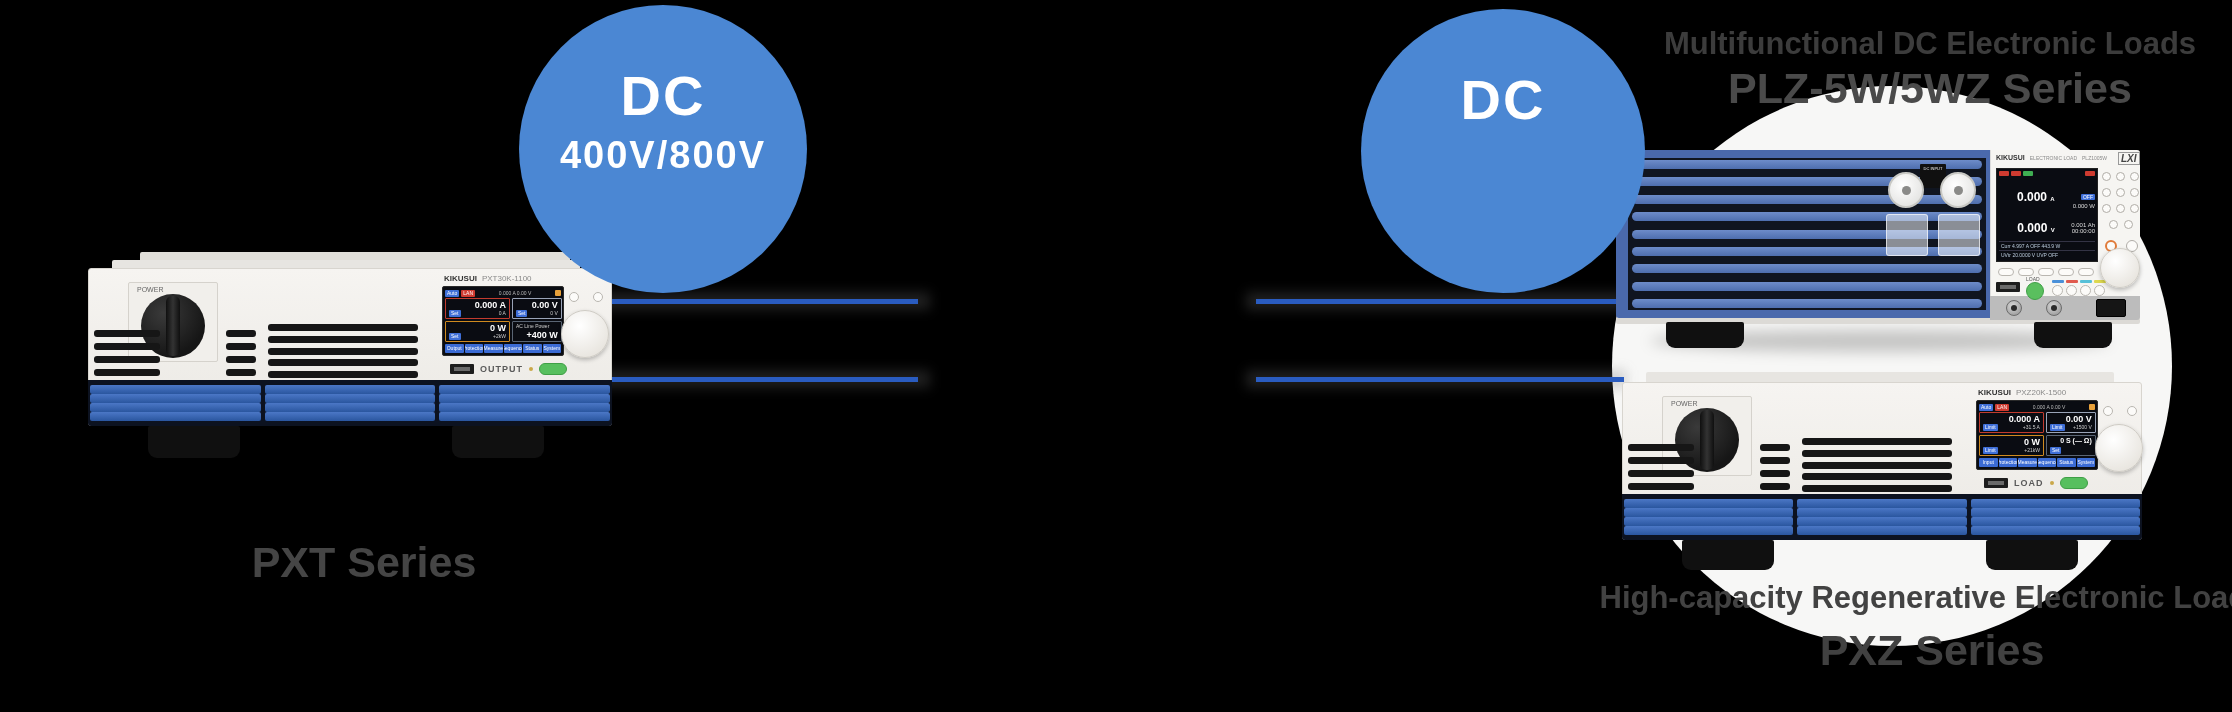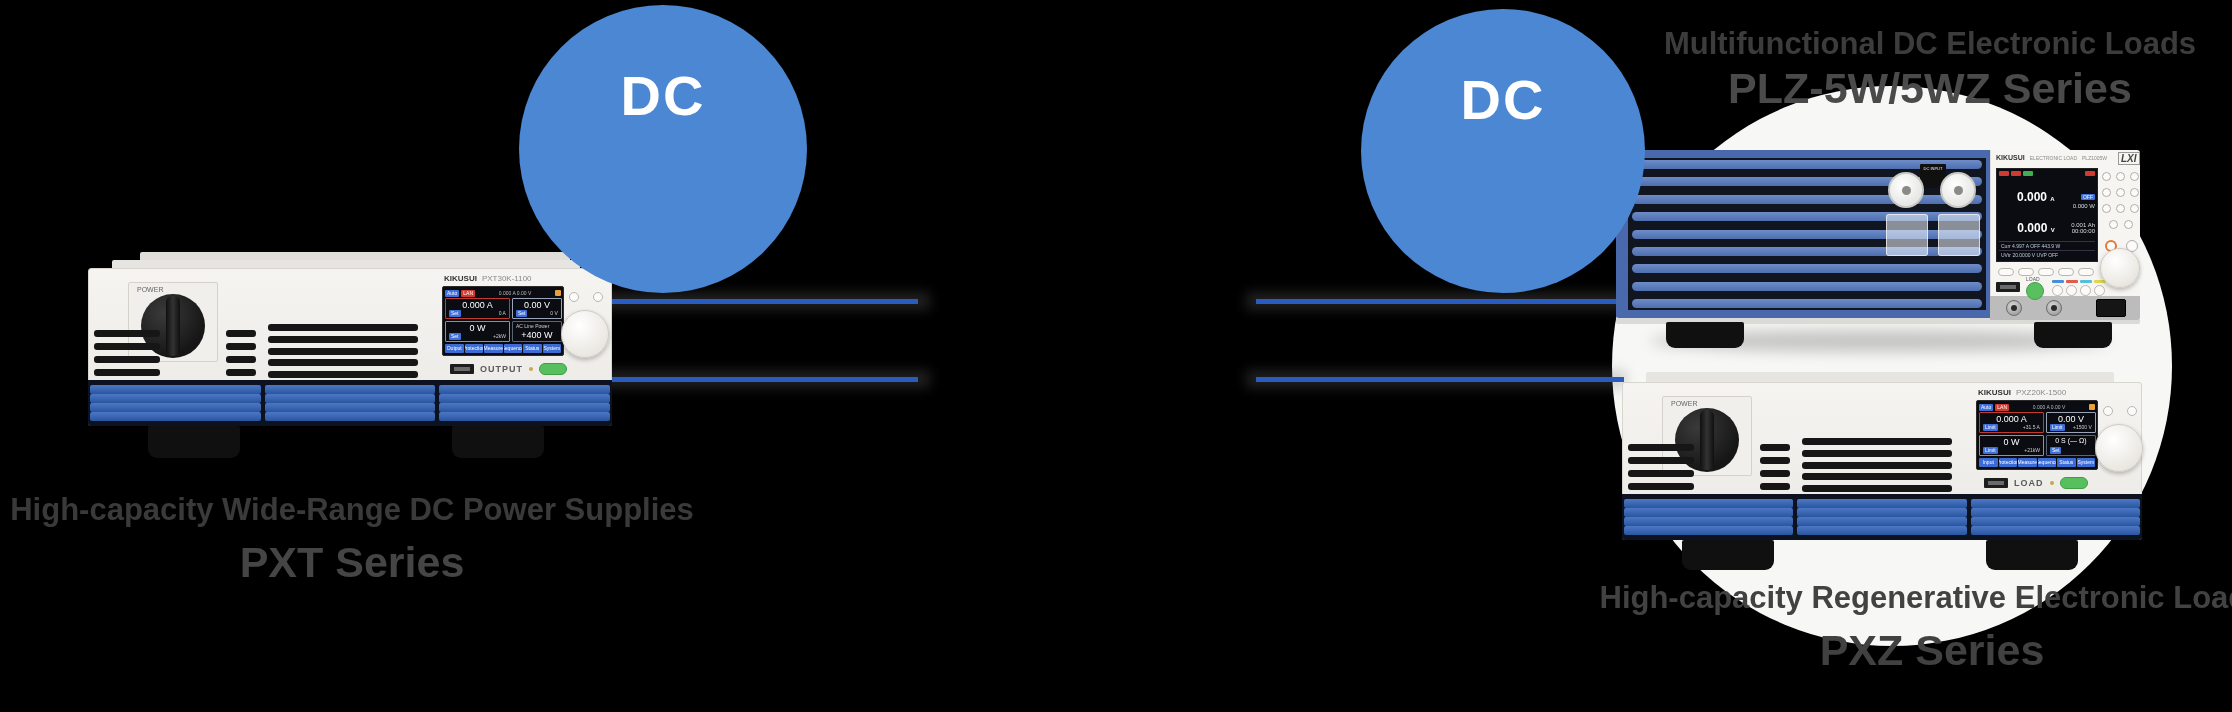--- a/index.html
+++ b/index.html
@@ -52,21 +52,21 @@
   .screen-hdr .model{color:#8a8a8a;font-weight:normal;margin-left:5px;}
   .tscreen{background:#0a0c12;border:1px solid #2a2a2a;border-radius:2px;z-index:5;
            display:flex;flex-direction:column;padding:2px;color:#fff;}
   .tbar{display:flex;align-items:center;gap:2px;height:10px;font-size:5px;}
   .chip{border-radius:1px;color:#fff;font-size:5px;line-height:7px;padding:0 2px;}
   .chip-blue{background:#3f6fd8;} .chip-red{background:#cf3b30;}
   .tbar-mid{flex:1;text-align:center;color:#bbb;font-size:5px;}
   .lock{width:6px;height:6px;background:#e8a13a;border-radius:1px;}
   .tiles{flex:1;display:grid;grid-template-columns:56% 43%;gap:2px;}
   .tile{border:1px solid #9aa4b8;border-radius:1px;display:flex;flex-direction:column;justify-content:space-between;padding:1px 3px;}
-  .tile .val{font-size:9px;font-weight:normal;text-align:center;}
+  .tile .val{font-size:9px;font-weight:bold;text-align:right;}
   .tile .sub{display:flex;justify-content:space-between;align-items:center;font-size:5px;color:#ccc;}
   .tile-a{border-color:#c23b2e;} .tile-w{border-color:#cf8a1f;} .tile-ac{border-color:#5a6574;}
   .smenu{display:flex;gap:1px;height:11px;margin-top:2px;}
   .smenu span{flex:1;background:#3b6bd4;border-radius:1px;color:#fff;font-size:5px;
               display:flex;align-items:center;justify-content:center;overflow:hidden;}
   .io-row{display:flex;align-items:center;gap:6px;z-index:5;}
   .usb{width:24px;height:10px;background:#1d1d1d;border-radius:1px;position:relative;}
   .usb:after{content:"";position:absolute;left:4px;top:3px;right:4px;bottom:3px;background:#6a6a6a;}
   .io-label{font-size:9px;font-weight:bold;color:#5a5a5a;letter-spacing:1px;}
   .led{width:4px;height:4px;border-radius:50%;background:#caa84a;}
@@ -222,26 +222,26 @@
           <div class="slat"></div>
           <div class="slat"></div>
           <div class="slat"></div>
           <div class="slat"></div>
         </div>
     </div>
     <div class="abs foot" style="left:148px;top:426px;width:92px;height:32px;"></div>
     <div class="abs foot" style="left:452px;top:426px;width:92px;height:32px;"></div>
   </div>
 
-  <div class="abs cap1" style="left:0px;top:492px;">High-capacity Wide-Range DC Power Supplies</div>
-  <div class="abs cap2" style="left:0px;top:538px;">PXT Series</div>
+  <div class="abs cap2" style="left:12px;top:538px;">PXT Series</div>
 
 
   <div class="abs dc-circle" id="circle-left">
     <div class="dc-big">DC</div>
+    <div class="dc-small">400V/800V</div>
   </div>
   <div class="abs dc-circle" id="circle-right">
     <div class="dc-big">DC</div>
   </div>
 
   <div class="abs cap1" style="left:1578px;top:26px;color:#3c3c3c;">Multifunctional DC Electronic Loads</div>
   <div class="abs cap2" style="left:1578px;top:64px;color:#4a4a4a;">PLZ-5W/5WZ Series</div>
 
   <div>
     <div class="abs shadow-under" style="left:1650px;top:330px;width:460px;height:22px;"></div>

